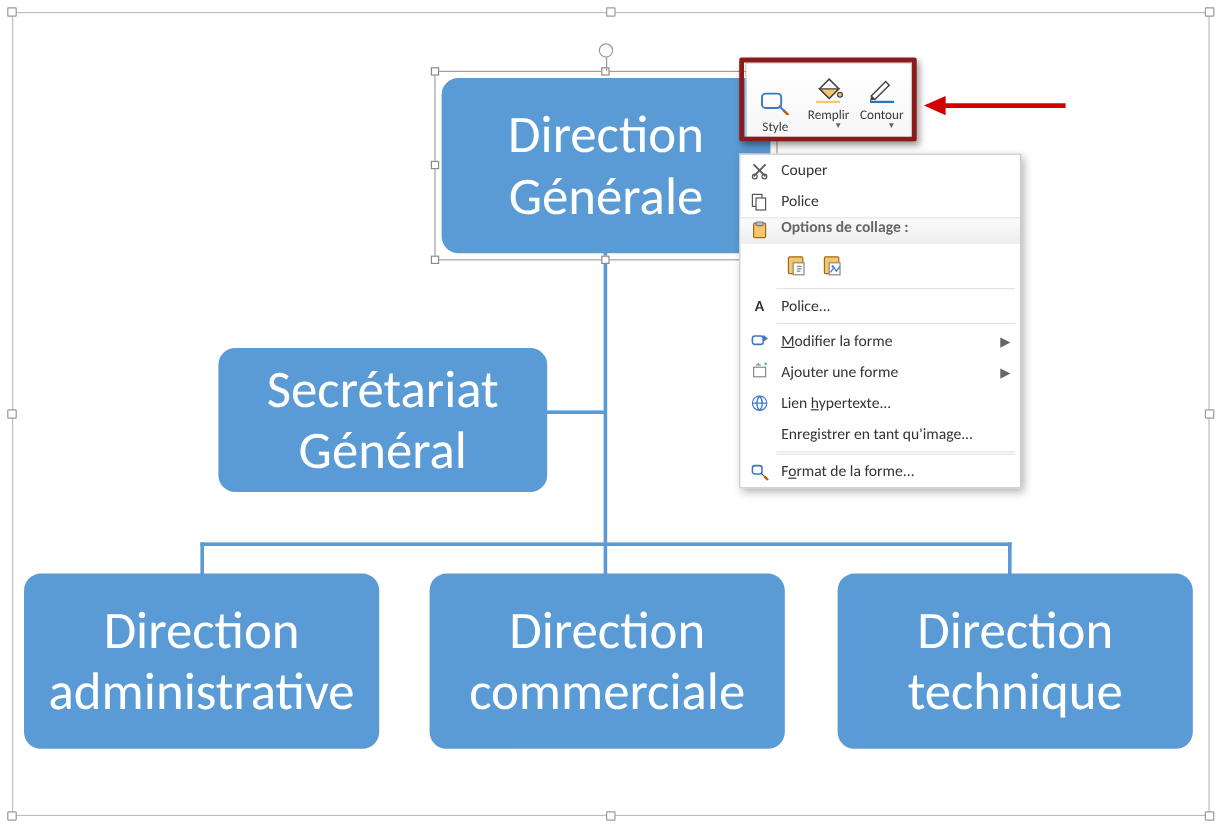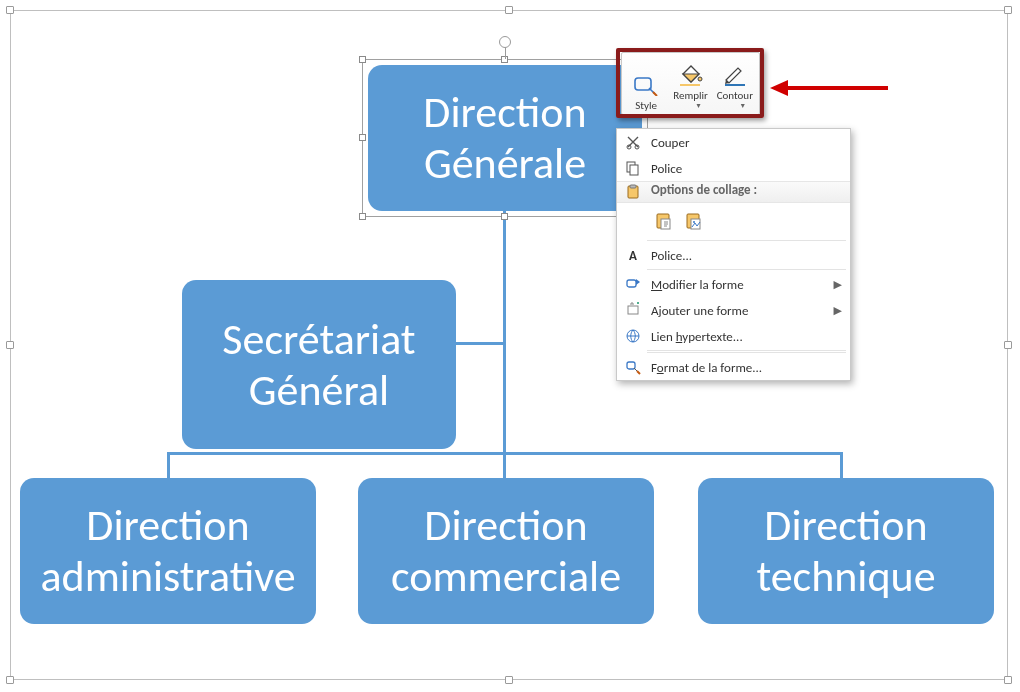--- a/index.html
+++ b/index.html
@@ -240,21 +240,21 @@
     <div class="handle" style="left:-4px; top:50%; margin-top:-4px;"></div>
     <div class="handle" style="right:-4px; top:50%; margin-top:-4px;"></div>
     <div class="handle" style="left:-4px; bottom:-4px;"></div>
     <div class="handle" style="left:50%; bottom:-4px; margin-left:-4px;"></div>
     <div class="handle" style="right:-4px; bottom:-4px;"></div>
   </div>
 
   <div class="rot-stem" style="left:505px; top:47px;"></div>
   <div class="rot-handle circle" style="left:499px; top:36px;"></div>
 
-  <div class="node" style="left:182px; top:280px; width:274px; height:169px;justify-content:center;">
+  <div class="node" style="left:182px; top:290px; width:274px; height:120px;justify-content:center;">
     <span class="two-line">Secrétariat
 Général</span>
   </div>
 
   <div class="node" style="left:20px; top:478px; width:296px; height:146px;">
     <span class="two-line">Direction
 administrative</span>
   </div>
   <div class="node" style="left:358px; top:478px; width:296px; height:146px;">
     <span class="two-line">Direction
@@ -384,20 +384,24 @@
     </div>
     <div class="row">
       <span class="ico">
         <svg width="16" height="16" viewBox="0 0 16 16">
             <circle cx="8" cy="8" r="6" fill="none" stroke="#3a78c6"></circle>
             <path d="M2 8 L14 8 M8 2 C5 5 5 11 8 14 M8 2 C11 5 11 11 8 14" stroke="#3a78c6" fill="none"></path>
           </svg>
       </span>
       <span>Lien <span class="u">h</span>ypertexte...</span>
     </div>
+    <div class="row">
+      <span class="ico"></span>
+      <span>Enregistrer en tant qu'image...</span>
+    </div>
     <div class="sep"></div>
     <div class="sep"></div>
     <div class="row">
       <span class="ico">
         <svg width="16" height="16" viewBox="0 0 16 16">
             <rect x="2" y="3" width="8" height="7" rx="2" fill="none" stroke="#3a78c6" stroke-width="1.3"></rect>
             <path d="M9 9 L14 14" stroke="#555"></path>
             <path d="M12 12 L15 15" stroke="#c55a11" stroke-width="2"></path>
           </svg>
       </span>

